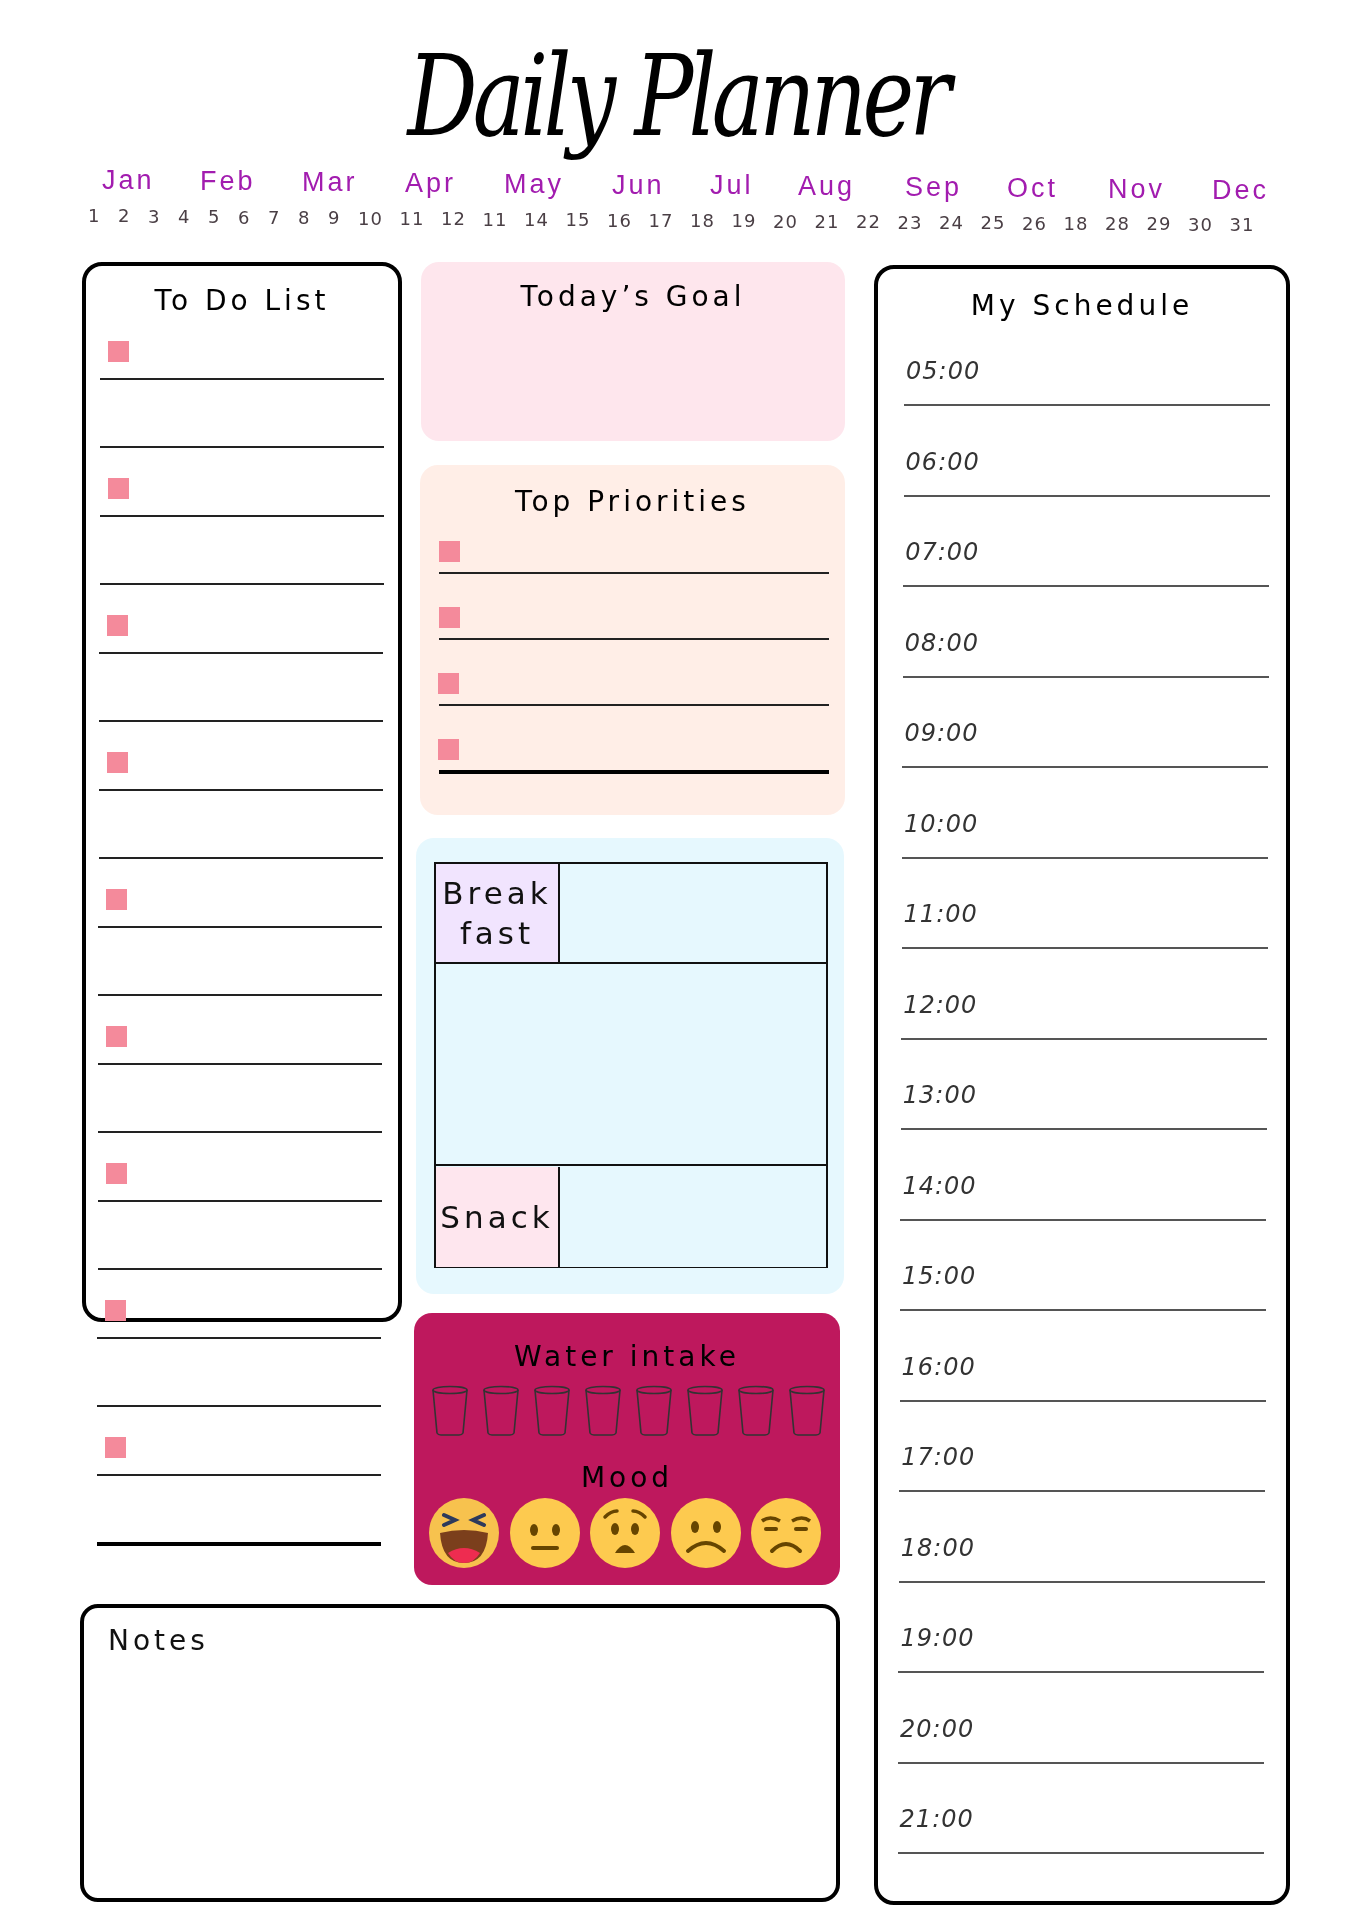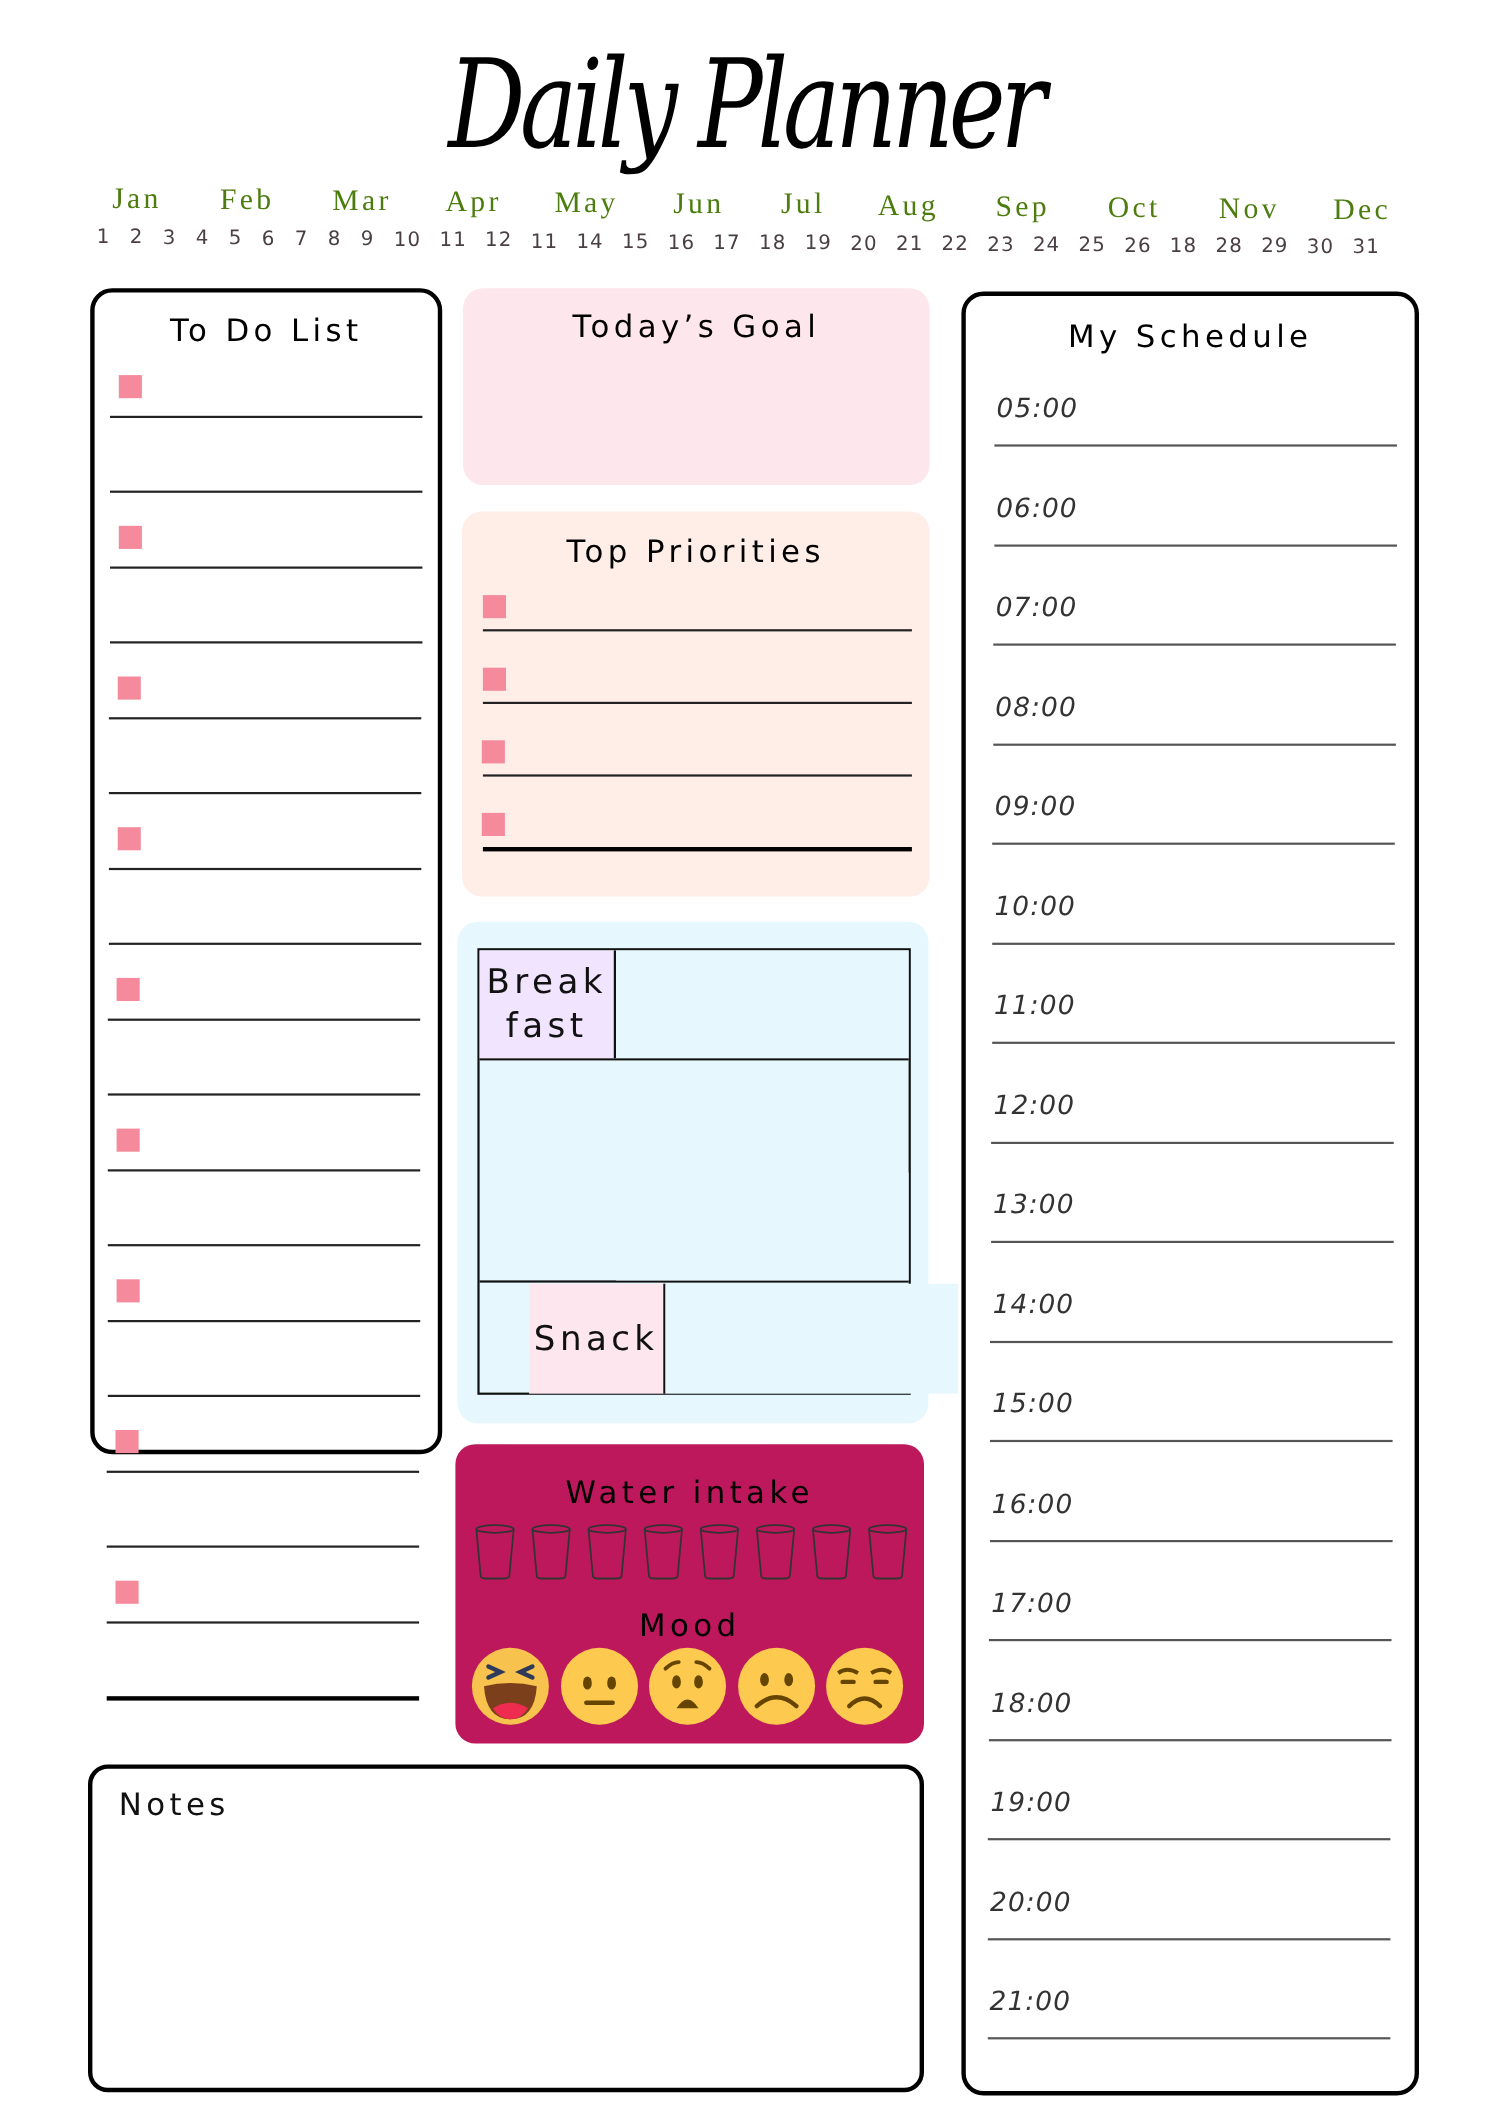--- a/index.html
+++ b/index.html
@@ -6,22 +6,22 @@
   body { width: 1354px; height: 1916px; position: relative; overflow: hidden;
          font-family: "DejaVu Sans", sans-serif; color: #111; }
 
   
   .title { position: absolute; left: 0; width: 1354px; top: 40px; text-align: center;
            font-family: "DejaVu Serif", serif; font-style: italic; font-size: 112px;
            letter-spacing: -6px; transform: scaleX(0.78); transform-origin: 50% 50%;
            color: #000; line-height: 1; }
 
   .months { position: absolute; top: 165px; left: 90px; width: 1200px; height: 40px; }
-  .months span { position: absolute; font-size: 27px; letter-spacing: 3px; color: #4d7c0f;
-                 font-family: Liberation Serif, serif; }
+  .months span { position: absolute; font-size: 27px; letter-spacing: 3px; color: #a21caf;
+                 font-family: Liberation Sans, sans-serif; }
   .days { position: absolute; top: 205px; left: 88px; width: 1210px; height: 24px; }
   .days span { position: absolute; font-size: 18px; color: #4a3f45; letter-spacing: 1px; }
 
   
   .box-outline { position: absolute; border: 4px solid #000; border-radius: 18px; background: #fff; box-sizing: border-box; }
   .box-fill { position: absolute; border-radius: 18px; box-sizing: border-box; }
 
   .h-label { position: absolute; left: 0; right: 0; text-align: center; font-size: 28px;
              letter-spacing: 4px; color: #000; }
 
@@ -29,21 +29,21 @@
   .rule { position: absolute; height: 2px; background: #222; }
   .rule.thick { height: 4px; background: #000; }
   .srule { position: absolute; height: 2px; background: #555; }
 
   .time { position: absolute; font-size: 24px; font-style: italic; color: #333; letter-spacing: 1px; }
 
   
   .meals { position: absolute; left: 434px; top: 862px; width: 394px; height: 406px;
            border: 2px solid #111; box-sizing: border-box; }
   .meal-row { position: absolute; left: 0; width: 390px; height: 100px; border-bottom: 2px solid #111; box-sizing: border-box; }
-  .meal-row:last-child { border-bottom: none; margin-left: 45px; }
+  .meal-row:last-child { border-bottom: none; }
   .meal-label { position: absolute; left: 0; top: 0; width: 124px; height: 100%; border-right: 2px solid #111;
                 box-sizing: border-box; display: flex; align-items: center; justify-content: center;
                 text-align: center; font-size: 31px; letter-spacing: 4px; line-height: 40px; white-space: pre-line; }
   .meal-space { position: absolute; left: 124px; right: 0; top: 0; height: 100%; background: #e6f8fe; }
 
   .glass { position: absolute; top: 1385px; width: 40px; height: 52px; }
   .emoji { position: absolute; top: 1497px; width: 72px; height: 72px; }
 </style>
 </head>
 <body>

